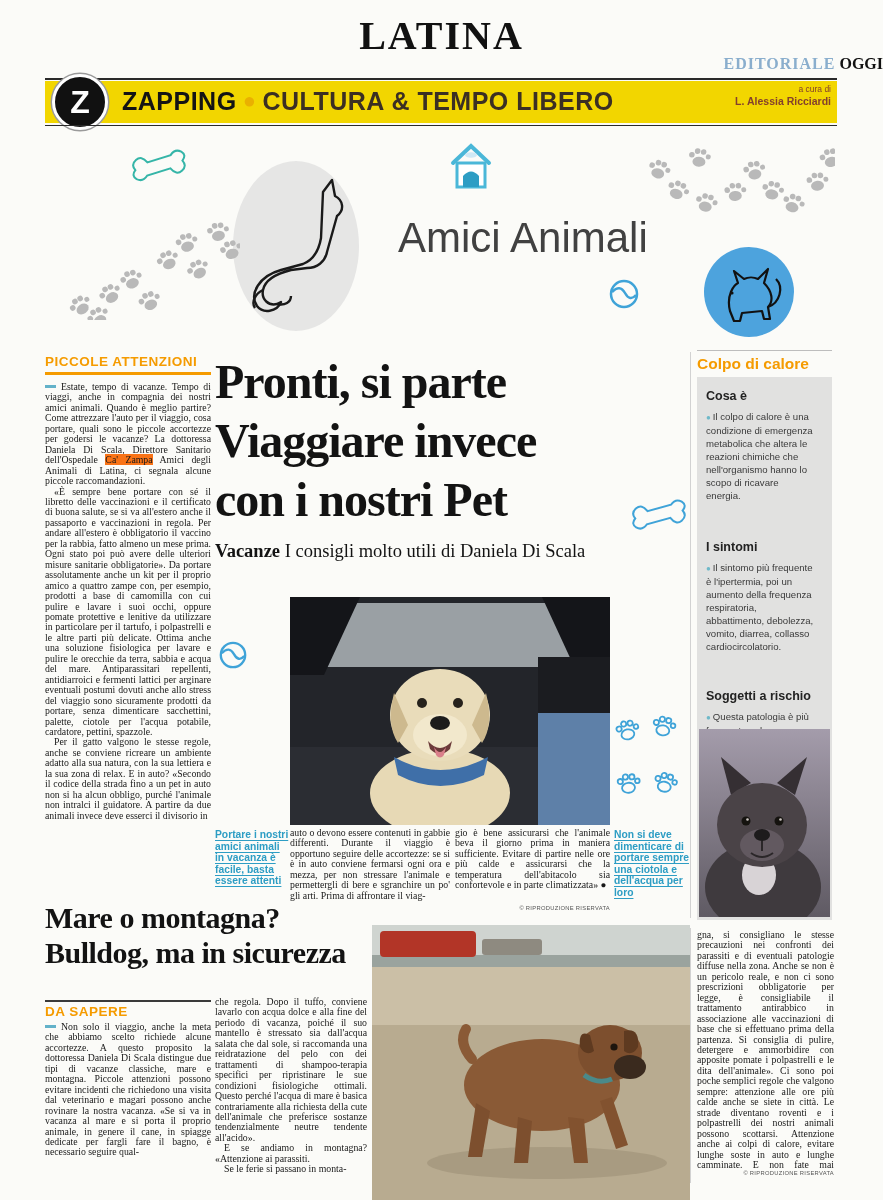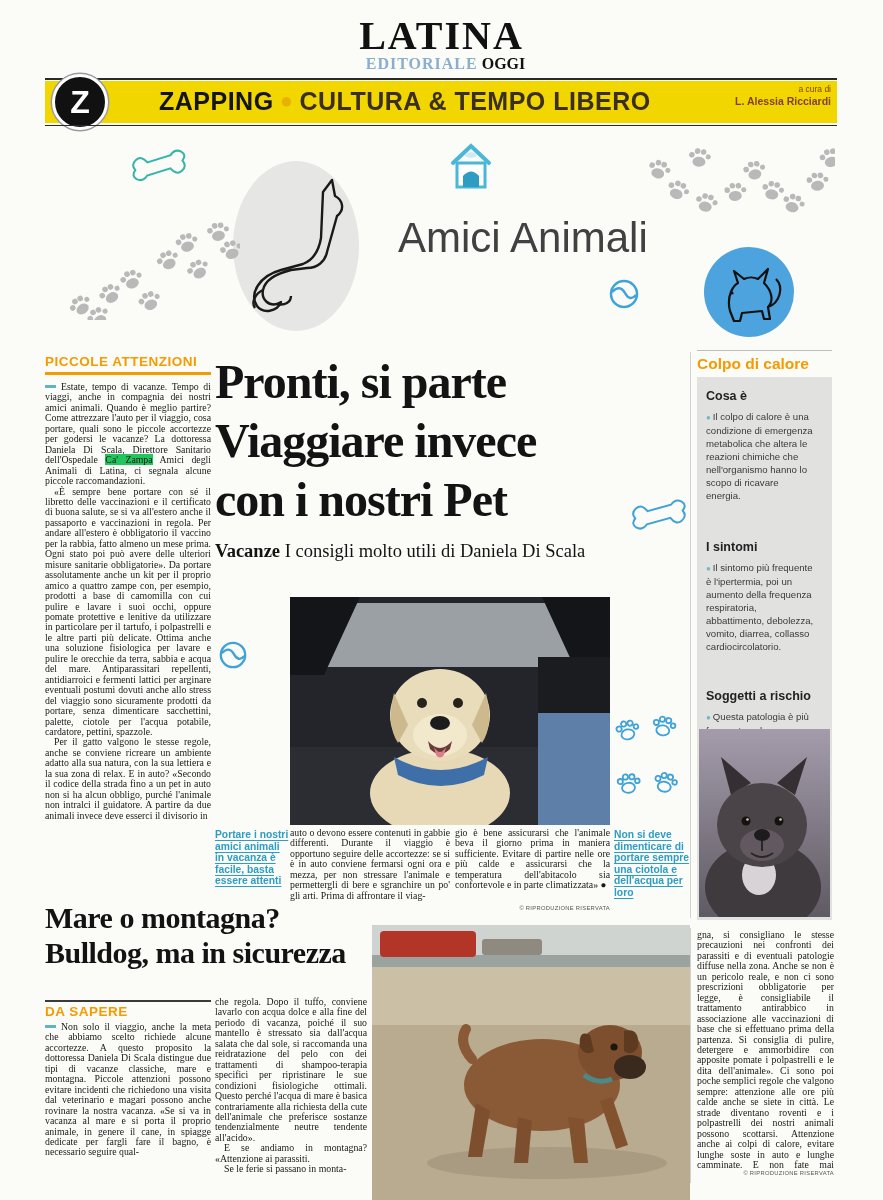--- a/index.html
+++ b/index.html
@@ -4,52 +4,52 @@
 <style>
   html,body{margin:0;padding:0;}
   body{width:883px;height:1200px;position:relative;background:#fbfbf8;overflow:hidden;
        font-family:"Liberation Serif",serif;color:#1c1c1c;}
   .abs{position:absolute;}
   .serif{font-family:"Liberation Serif",serif;}
   .sans{font-family:"Liberation Sans",sans-serif;}
   
   .masthead-title{left:0;right:0;top:12px;text-align:center;font-weight:bold;font-size:40px;
     letter-spacing:2px;color:#111;}
-  .masthead-sub{left:8px;right:0;top:55px;text-align:center;font-size:16px;font-weight:bold;}
+  .masthead-sub{left:8px;right:0;top:55px;text-align:right;font-size:16px;font-weight:bold;}
   .masthead-sub .ed{color:#8aaecd;letter-spacing:1px;}
   .masthead-sub .oggi{color:#111;margin-left:4px;}
   .rule{background:#2a2a2a;}
   
   .banner{left:45px;top:81px;width:792px;height:42px;background:#f2d600;}
   .zcircle{left:52px;top:74px;width:50px;height:50px;border-radius:50%;background:#111;
     border:3px solid #fff;box-shadow:0 0 0 1.5px #9a9a9a;display:flex;align-items:center;justify-content:center;
     color:#fff;font-weight:bold;font-size:32px;font-family:"Liberation Sans",sans-serif;}
   .banner-text{left:122px;top:87px;font-size:25px;font-weight:bold;letter-spacing:.5px;white-space:nowrap;}
-  .banner-text .zap{color:#141414;margin-left:37px;}
+  .banner-text .zap{color:#141414;}
   .banner-text .dot{color:#eab000;font-size:22px;vertical-align:2px;margin:0 6px;}
   .banner-text .sect{color:#3b2f23;}
   .curator{right:52px;top:84px;text-align:right;color:#83402c;line-height:1.25;}
   .curator .l1{font-size:8.5px;}
   .curator .l2{font-size:10.5px;font-weight:bold;}
   
   .hero-title{left:398px;top:214px;font-size:42px;color:#414141;letter-spacing:0;}
   .gray-ellipse{left:233px;top:161px;width:126px;height:170px;border-radius:50%;background:#e6e6e5;}
   .cat-circle{left:704px;top:247px;width:90px;height:90px;border-radius:50%;background:#4da3dd;}
   
   .kicker{font-family:"Liberation Sans",sans-serif;font-weight:bold;font-size:13.5px;
     color:#f59b00;letter-spacing:.5px;}
   .kicker-rule{height:2.5px;background:#f59b00;}
   .topline{height:1.5px;background:#3a3a3a;}
   .grayline{height:1px;background:#bdbdbd;}
   
   .bodycol{font-size:9.8px;line-height:10.45px;text-align:justify;color:#181818;overflow:hidden;}
   .bodycol p{margin:0;}
   .bodycol p+p{text-indent:9px;}
   .leaddash{display:inline-block;width:11px;height:3.5px;background:#63b2c9;margin-right:5px;vertical-align:2px;}
-  .hl{background:#22c55e;}
+  .hl{background:#f97316;}
   
   .headline{font-weight:bold;font-size:48px;line-height:59px;letter-spacing:-1px;color:#131313;}
   .standfirst{font-size:18.5px;line-height:27px;color:#131313;}
   .standfirst b{font-weight:bold;}
   .headline2{font-weight:bold;font-size:30px;line-height:35px;letter-spacing:-.5px;color:#131313;}
   
   .bluecap{font-family:"Liberation Sans",sans-serif;font-weight:bold;font-size:10.3px;line-height:11.6px;
     color:#2d9dc4;text-decoration:underline;text-underline-offset:2px;text-decoration-thickness:1px;}
   .copyright{font-family:"Liberation Sans",sans-serif;font-size:5.8px;color:#555;letter-spacing:.3px;}
   

